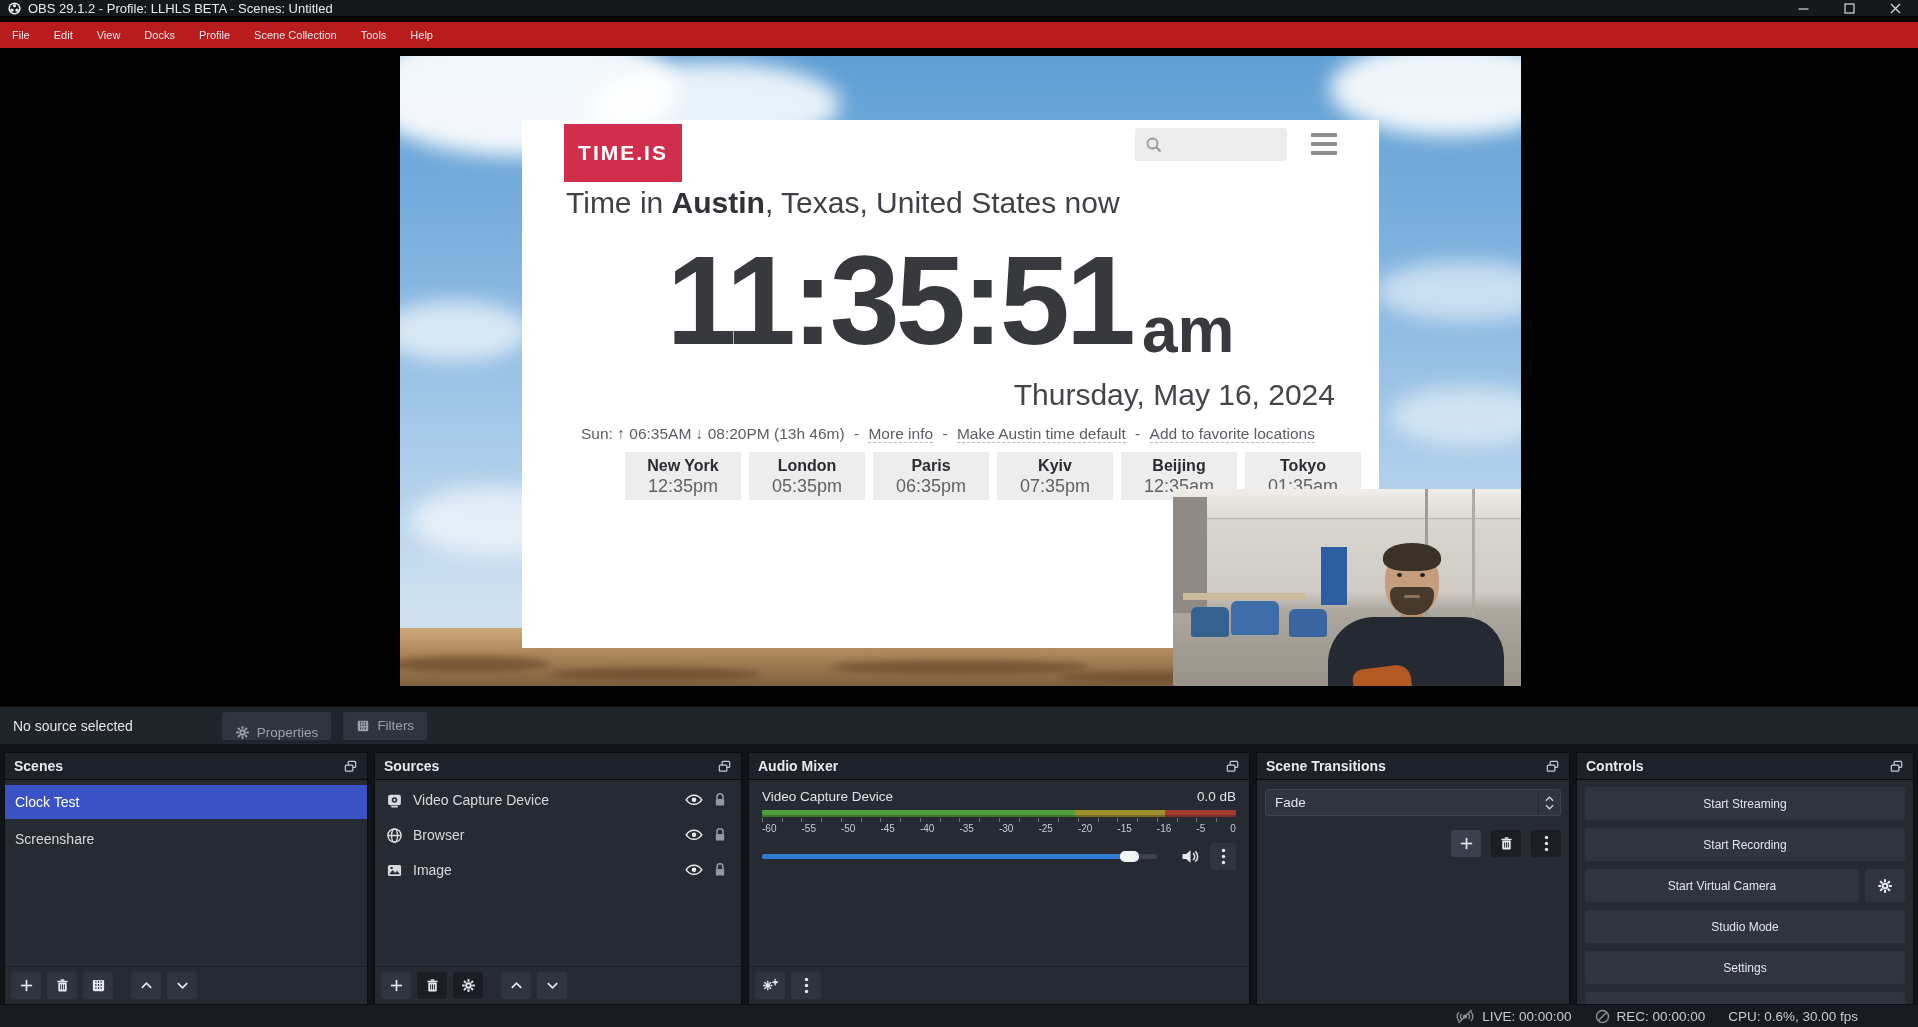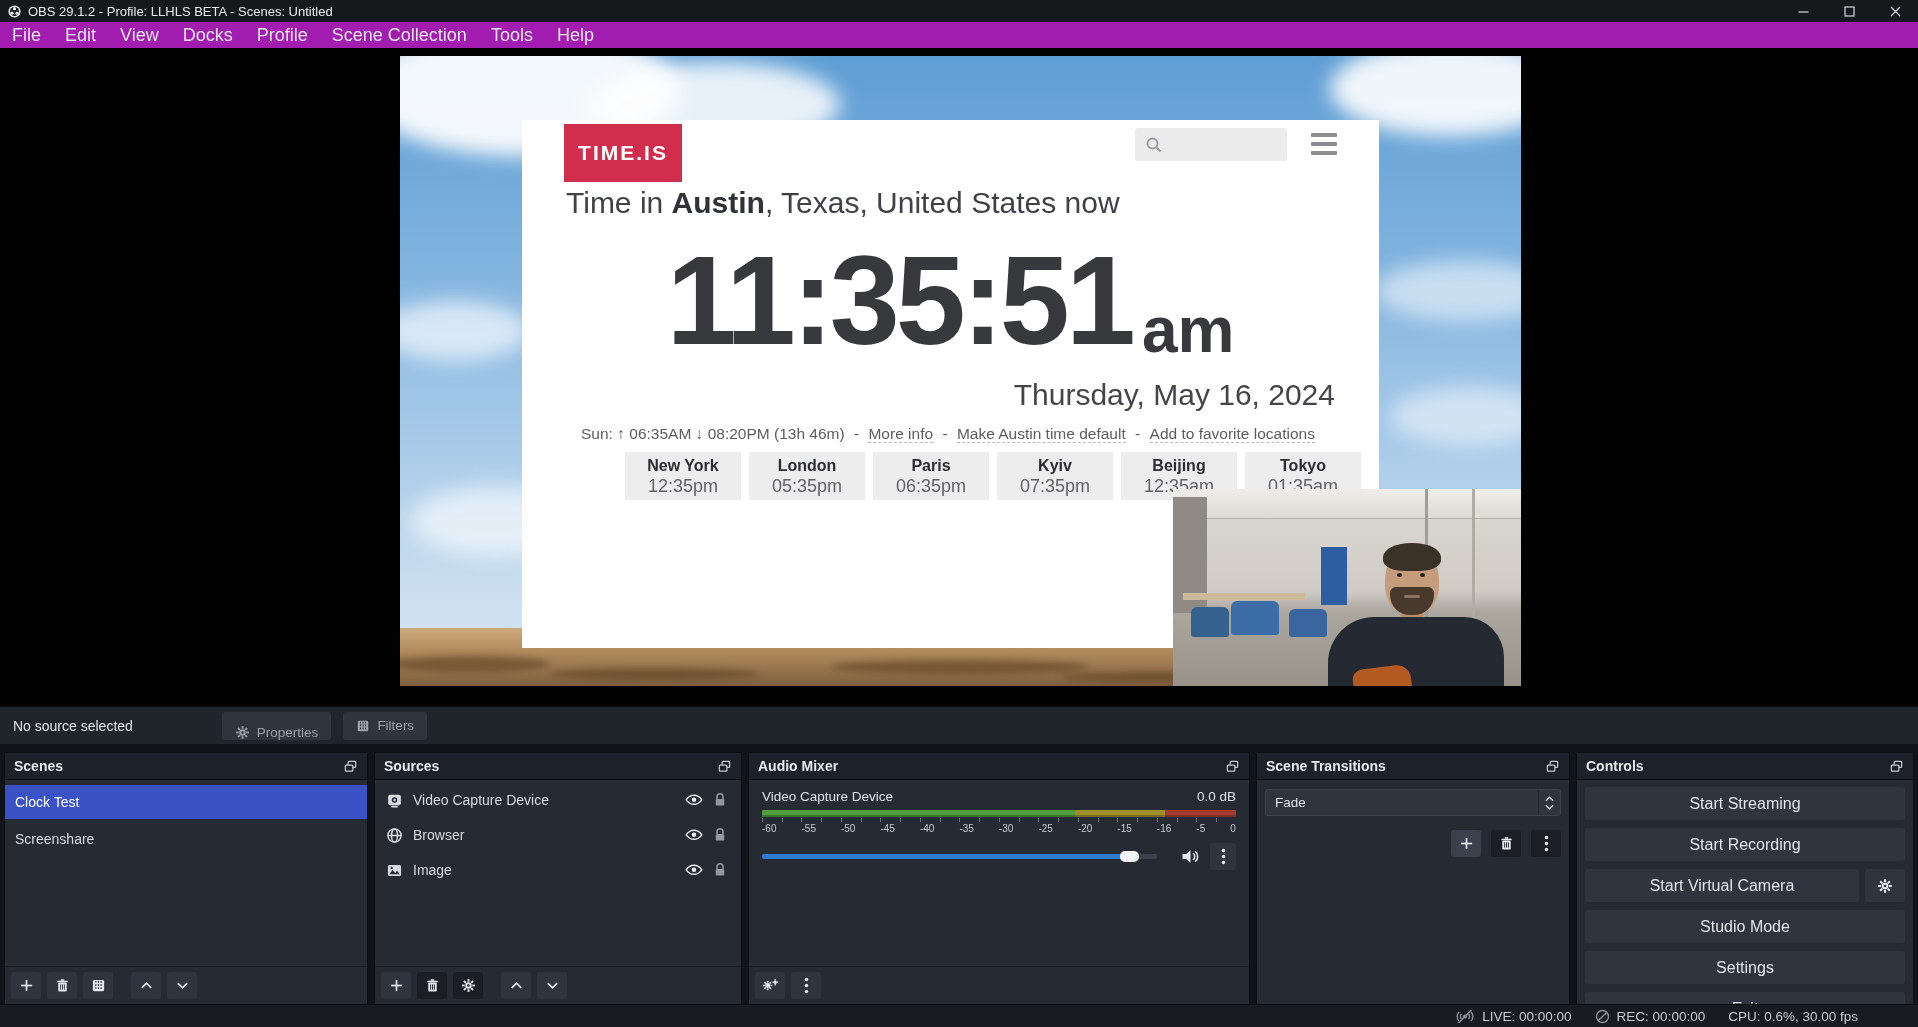--- a/index.html
+++ b/index.html
@@ -8,33 +8,33 @@
     position: relative;
     background: #000;
     font-family: "Liberation Sans", "DejaVu Sans", sans-serif;
     color: #e5e8ec;
     overflow: hidden;
   }
   svg { display:block; }
 
   
   .titlebar {
-    position:absolute; left:0; top:0; width:100%; height:22px;
+    position:absolute; left:0; top:0; width:100%; height:16px;
     background:#16181c; display:flex; align-items:center;
     font-size:13px; color:#e8eaee;
   }
   .obs-logo { margin:0 7px 0 8px; }
   .win-btns { margin-left:auto; display:flex; height:100%; }
   .wbtn { width:46px; height:100%; display:flex; align-items:center; justify-content:center; color:#d6d9de; }
 
   
   .menubar {
     position:absolute; left:0; top:22px; width:100%; height:26px;
-    background:#a21caf; display:flex; align-items:center;
-    font-size:18px; color:#e2e5ea;
+    background:#b91c1c; display:flex; align-items:center;
+    font-size:11px; color:#e2e5ea;
   }
   .menu-item { padding:0 12px; height:100%; display:flex; align-items:center; }
 
   
   .canvas { position:absolute; left:0; top:48px; width:100%; height:658px; background:#020202; }
   .preview {
     position:absolute; left:400px; top:8px; width:1121px; height:630px; overflow:hidden;
     background:linear-gradient(180deg,#5f9ed4 0%,#7db1de 30%,#a9cbe9 62%,#cfe1f0 88%);
   }
   .cloud { position:absolute; background:#ffffff; border-radius:50%; filter:blur(10px); opacity:.92; }
@@ -161,21 +161,21 @@
     display:flex; flex-direction:column; align-items:center; justify-content:center; gap:2px; }
   .tr-row { display:flex; align-items:center; margin-top:11px; gap:9px; }
   .tr-label { color:#d2d6dc; }
   .tr-spin { flex:1; height:27px; background:#2f343e; border-radius:3px; display:flex; align-items:center; padding-left:9px; color:#e2e5ea; }
   .tr-spin .arrows { margin-left:auto; margin-right:6px; display:flex; flex-direction:column; gap:2px; }
   .tr-btns { display:flex; justify-content:flex-end; gap:10px; margin-top:14px; }
 
   
   .ctl-body { padding:7px 8px 0 8px; }
   .ctl-btn { height:33px; background:#2f343e; border-radius:3px; margin-bottom:8px;
-    display:flex; align-items:center; justify-content:center; font-size:16px; color:#e2e5ea; }
+    display:flex; align-items:center; justify-content:center; font-size:12px; color:#e2e5ea; }
   .ctl-row { display:flex; gap:6px; margin-bottom:8px; }
   .ctl-row .ctl-btn { flex:1; margin-bottom:0; }
   .ctl-gear { width:40px; height:33px; background:#2f343e; border-radius:3px; display:flex; align-items:center; justify-content:center; }
 
   
   .statusbar { position:absolute; left:0; bottom:0; width:100%; height:22px; background:#181b21;
     display:flex; align-items:center; justify-content:flex-end; padding-right:60px;
     font-size:13.5px; color:#c6cbd2; gap:9px; }
   .statusbar .grp { display:flex; align-items:center; gap:7px; margin-left:14px; }
 </style>

